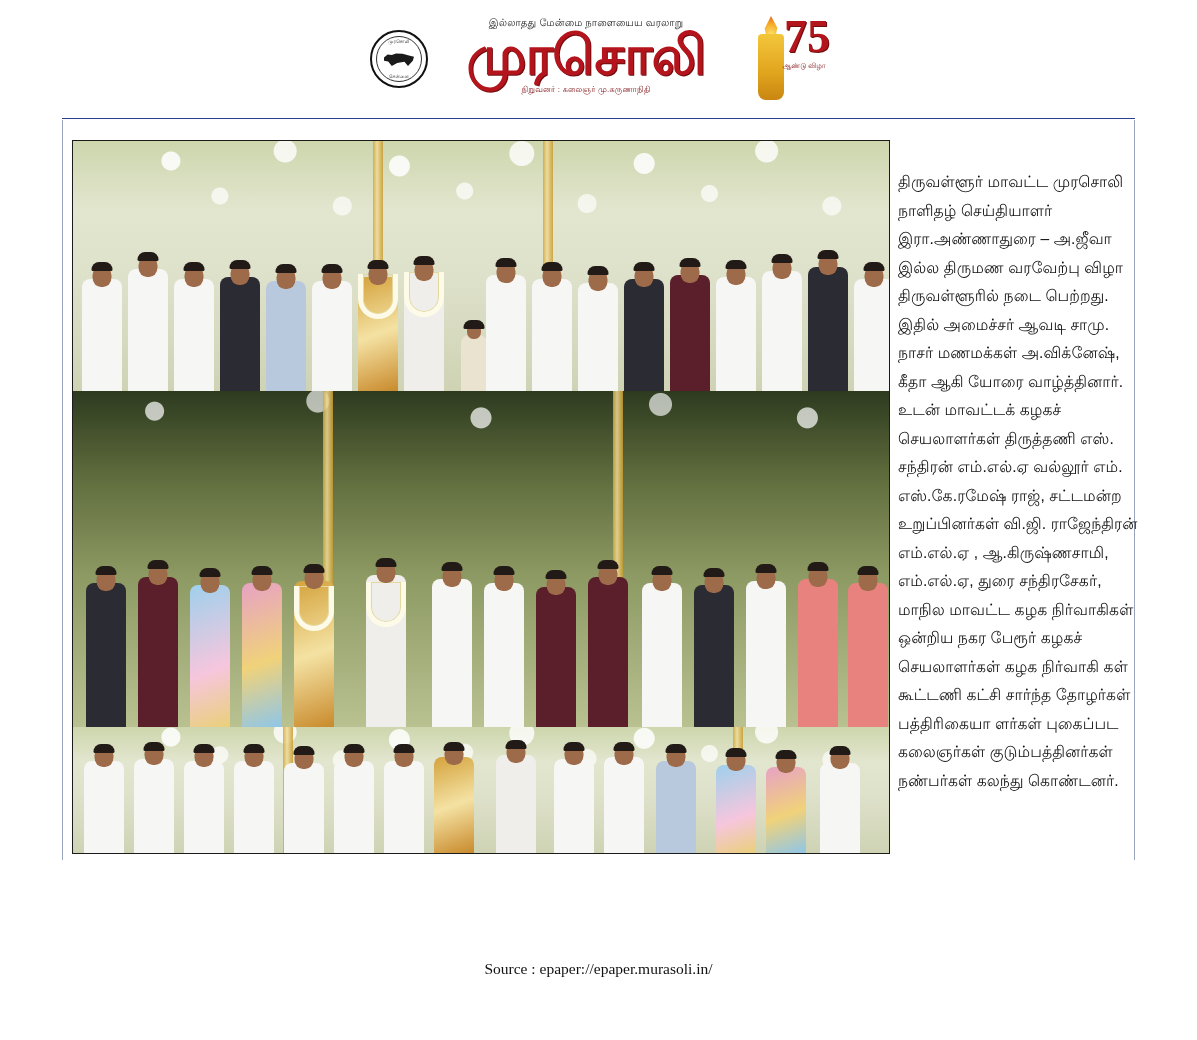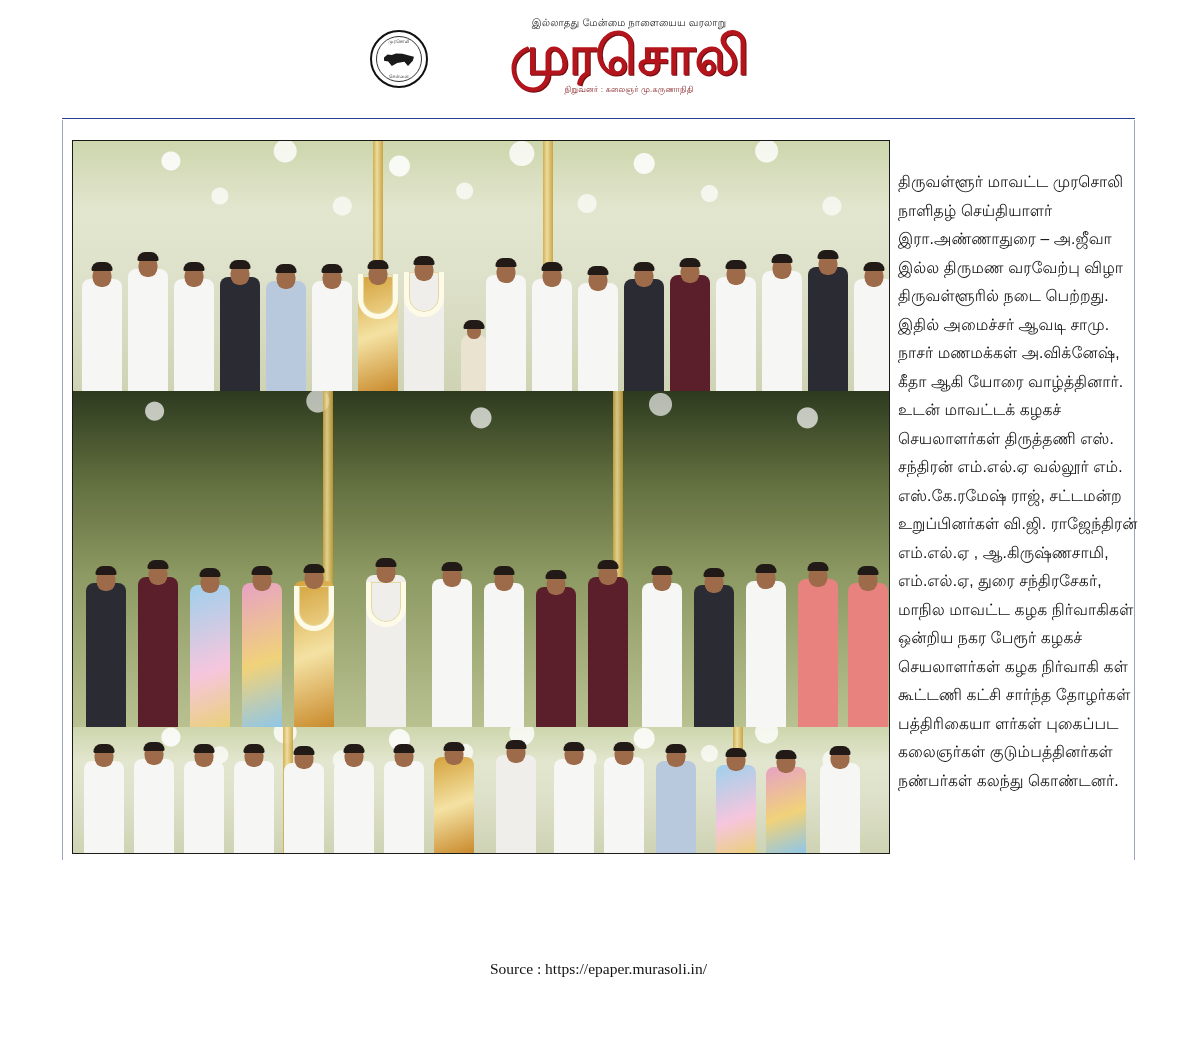--- a/index.html
+++ b/index.html
@@ -335,20 +335,26 @@
       <div class="bull"></div>
       <div class="seal-txt-bot">சென்னை</div>
     </div>
 
     <div class="title-block">
       <div class="tagline-top">இல்லாதது மேன்மை நாளையைய வரலாறு</div>
       <div class="paper-title">முரசொலி</div>
       <div class="tagline-bottom">நிறுவனர் : கலைஞர் மு.கருணாநிதி</div>
     </div>
 
+    <div class="anniv">
+      <div class="flame"></div>
+      <div class="torch"></div>
+      <div class="num">75</div>
+      <div class="num-sub">ஆண்டு விழா</div>
+    </div>
 
   </div>
 </div>
 
 <div class="rule"></div>
 
 <div class="content-frame"></div>
 
 <div class="photo-block">
 
@@ -621,15 +627,15 @@
   </div>
 
 </div>
 
 <div class="article">
   <p>திருவள்ளூர் மாவட்ட முரசொலி நாளிதழ் செய்தியாளர் இரா.அண்ணாதுரை – அ.ஜீவா இல்ல திருமண வரவேற்பு விழா திருவள்ளூரில் நடை பெற்றது. இதில் அமைச்சர் ஆவடி சாமு. நாசர் மணமக்கள் அ.விக்னேஷ், கீதா ஆகி யோரை வாழ்த்தினார். உடன் மாவட்டக் கழகச் செயலாளர்கள் திருத்தணி எஸ். சந்திரன் எம்.எல்.ஏ வல்லூர் எம். எஸ்.கே.ரமேஷ் ராஜ், சட்டமன்ற உறுப்பினர்கள் வி.ஜி. ராஜேந்திரன் எம்.எல்.ஏ , ஆ.கிருஷ்ணசாமி, எம்.எல்.ஏ, துரை சந்திரசேகர், மாநில மாவட்ட கழக நிர்வாகிகள் ஒன்றிய நகர பேரூர் கழகச் செயலாளர்கள் கழக நிர்வாகி கள் கூட்டணி கட்சி சார்ந்த தோழர்கள் பத்திரிகையா ளர்கள் புகைப்பட கலைஞர்கள் குடும்பத்தினர்கள் நண்பர்கள் கலந்து கொண்டனர்.</p>
 </div>
 
 <div class="footer">
   <div class="line2">
-    <span>Source : </span><a class="src-url" href="#">https://epaper.murasoli.in/</a>
+    <span>Source : </span><a class="src-url" href="#">epaper://epaper.murasoli.in/</a>
   </div>
 </div>
 
 </body></html>

